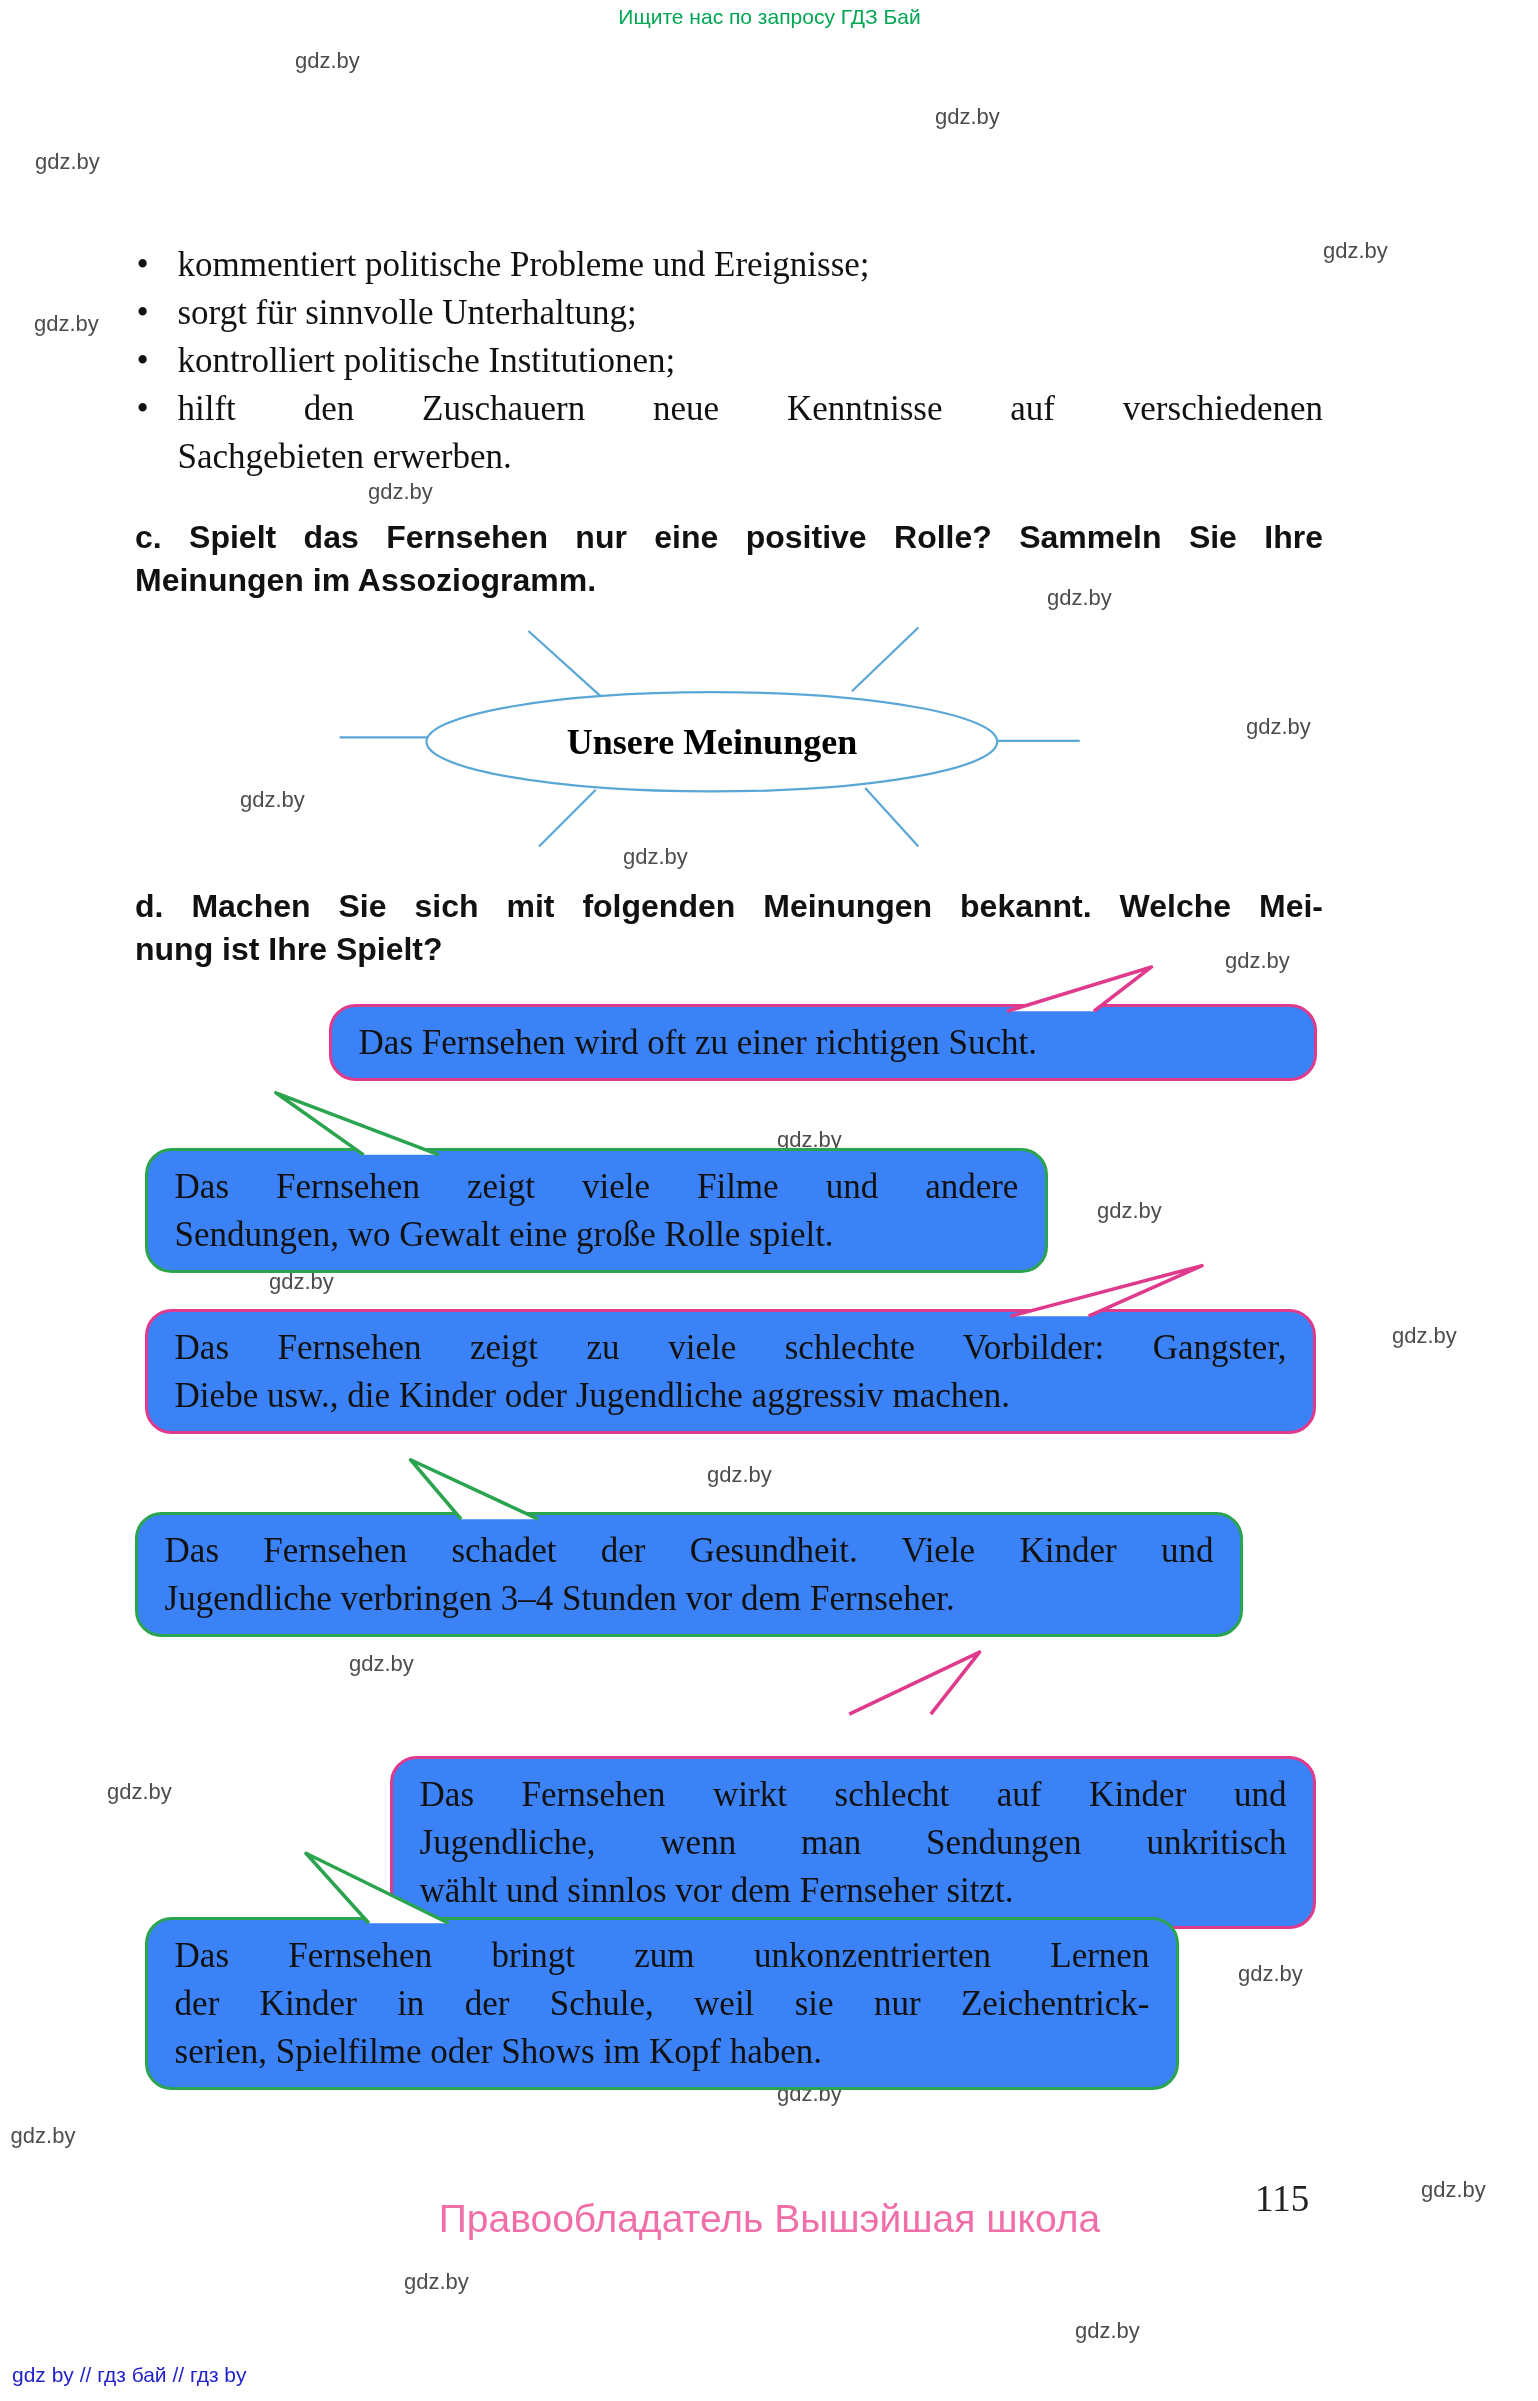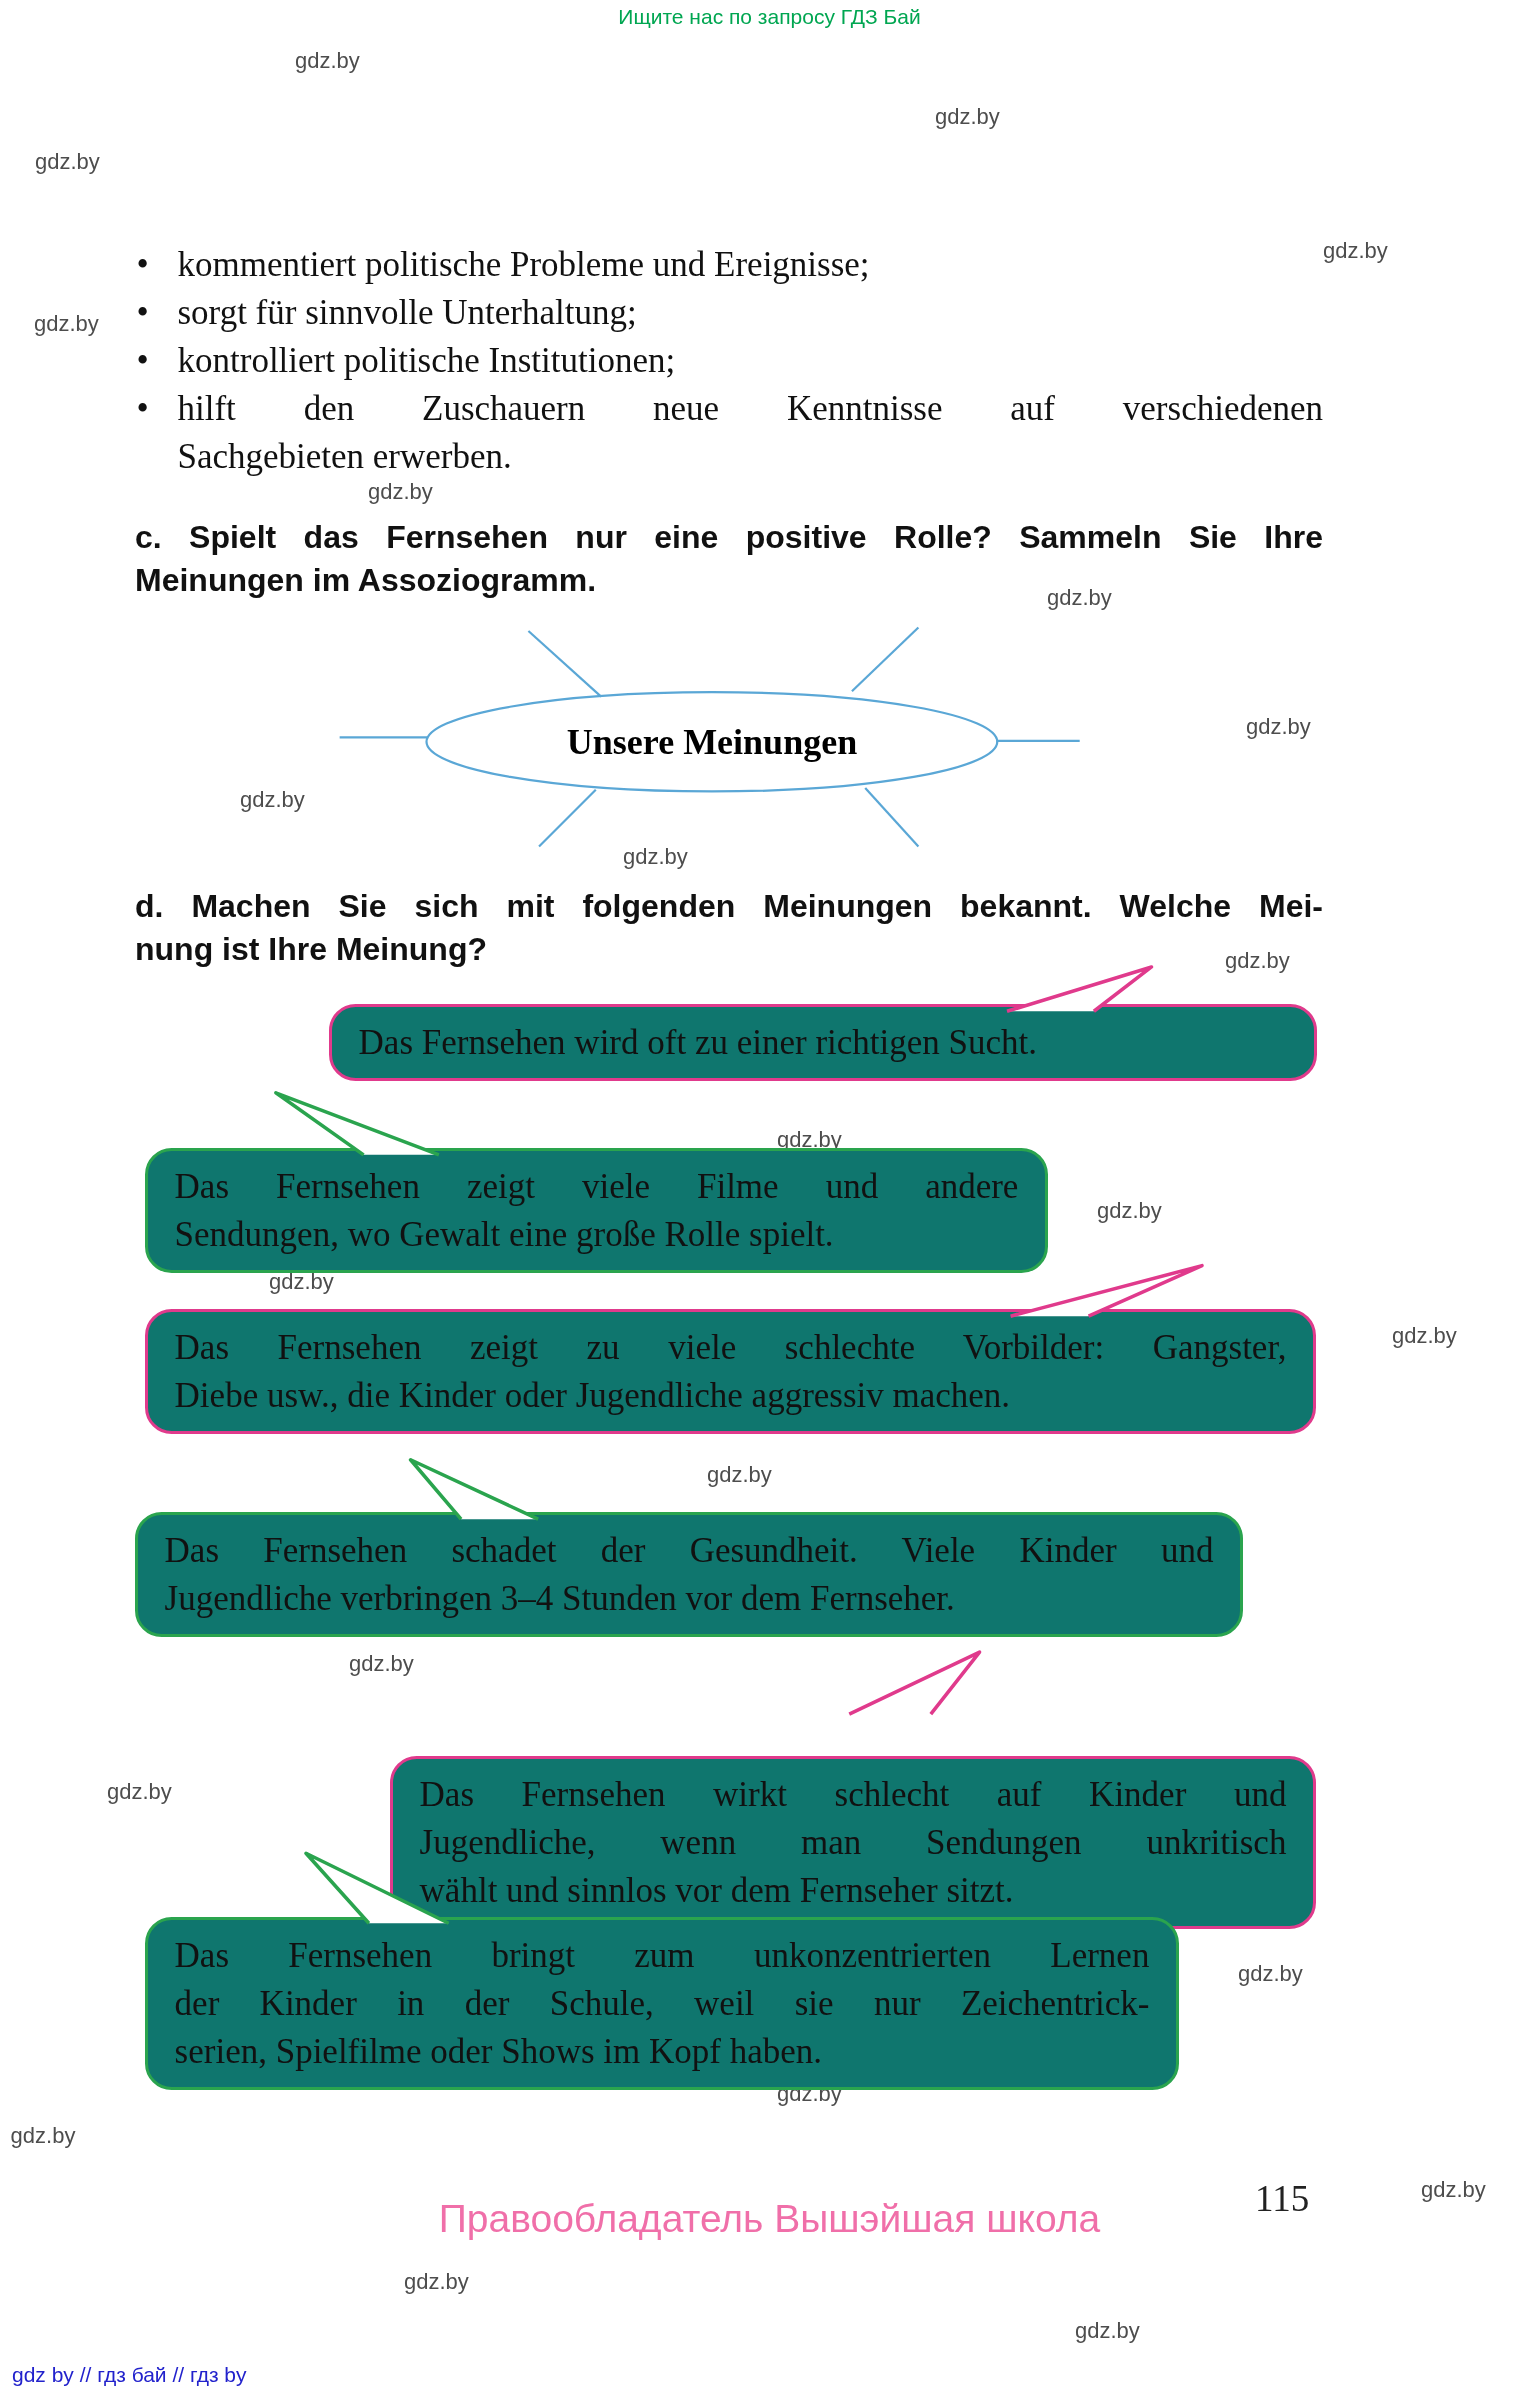--- a/index.html
+++ b/index.html
@@ -11,21 +11,21 @@
   .list{position:absolute;left:133px;top:241px;width:1190px;font-size:35px;line-height:48px;}
   .li{display:flex;}
   .bullet{flex:none;width:41px;padding-left:3.5px;}
   .li-text{flex:1;}
   .jline{text-align:justify;text-align-last:justify;}
   .task{position:absolute;left:135px;width:1188px;font-family:"Liberation Sans", sans-serif;
         font-weight:bold;font-size:32px;line-height:43px;color:#111;}
   .diagram-label{position:absolute;left:446px;top:719px;width:532px;text-align:center;
         font-weight:bold;font-size:36px;line-height:46px;color:#000;}
   .bubble{position:absolute;box-sizing:border-box;border:3.5px solid #000;border-radius:26.6px;
-        padding:11.5px 26.6px;font-size:35px;line-height:48px;background:#0f766e;}
+        padding:11.5px 26.6px;font-size:35px;line-height:48px;background:#3b82f6;}
   .bubble.pink{border-color:#e03a8c;}
   .bubble.green{border-color:#2aa44e;}
   .pagenum{position:absolute;left:1255px;top:2145px;font-size:37px;color:#222;margin-top:32px;}
   .copyright{position:absolute;left:0;top:2197px;width:100%;text-align:center;
         font-family:Liberation Sans, sans-serif;font-size:39px;color:#f06fa9;}
   .footer-links{position:absolute;left:12px;top:2363px;width:100%;text-align:left;
         font-family:"Liberation Sans", sans-serif;font-size:21px;color:#2222cc;cursor:pointer;}
   .overlay{position:absolute;left:0;top:0;width:1539px;height:2401px;pointer-events:none;z-index:5;}
 </style>
 </head>
@@ -84,21 +84,21 @@
 
   <div class="task" style="top:516px">
     <div class="jline">c. Spielt das Fernsehen nur eine positive Rolle? Sammeln Sie Ihre</div>
     <div>Meinungen im Assoziogramm.</div>
   </div>
 
   <div class="diagram-label">Unsere Meinungen</div>
 
   <div class="task" style="top:885px">
     <div class="jline">d. Machen Sie sich mit folgenden Meinungen bekannt. Welche Mei-</div>
-    <div>nung ist Ihre Meinung?</div>
+    <div>nung ist Ihre Spielt?</div>
   </div>
 
   <div class="bubble pink" style="left:329px;top:1004px;width:988px">
     <div>Das Fernsehen wird oft zu einer richtigen Sucht.</div>
   </div>
 
   <div class="bubble green" style="left:145px;top:1148px;width:903px">
     <div class="jline">Das Fernsehen zeigt viele Filme und andere</div>
     <div>Sendungen, wo Gewalt eine große Rolle spielt.</div>
   </div>

